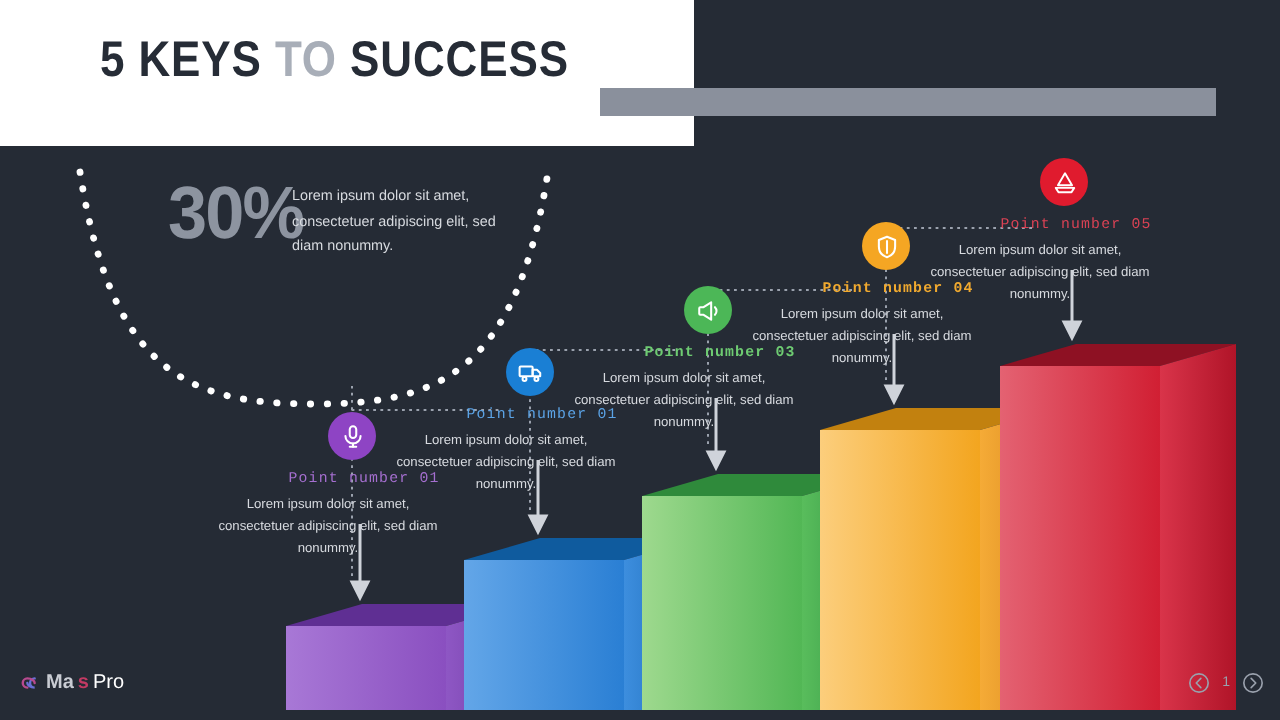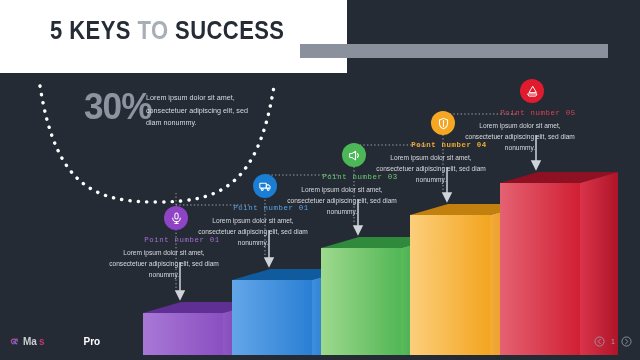--- a/index.html
+++ b/index.html
@@ -72,21 +72,21 @@
 
   
   .logo {
     position:absolute; left:10px; top:336px;
     display:flex; align-items:center; gap:2px;
     font-size:10px; font-weight:bold; color:#e8eaee;
   }
   .logo .swirl { display:inline-block; width:11px; height:11px; }
   .logo .lt1 { color:#c9ccd3; font-weight:bold; }
   .logo .lt2 { color:#c23a63; font-weight:bold; }
-  .logo .lt3 { color:#ffffff; font-weight:bold;margin-left:37px; }
+  .logo .lt3 { color:#ffffff; font-weight:normal; }
 
   
   .pager {
     position:absolute; right:8px; bottom:8px;
     display:flex; align-items:center; gap:6px;
     color:#9aa1ad; font-size:8px;
   }
   .pager .navbtn { width:11px; height:11px; display:block; cursor:pointer; }
   .pager .pnum { font-size:7px; color:#9aa1ad; }
 </style>
@@ -217,21 +217,21 @@
     <div class="pbody">Lorem ipsum dolor sit amet, consectetuer adipiscing elit, sed diam nonummy.</div>
   </div>
 
   <div class="point" style="left:342px; top:143px;">
     <div class="badge" style="background:#4cb757;">
       <svg width="13" height="13" viewBox="0 0 24 24" fill="none" stroke="#fff" stroke-width="1.9" stroke-linecap="round" stroke-linejoin="round">
         <path d="M3 9.5v5a1 1 0 0 0 1 1h3l7 4.5V4L7 8.5H4a1 1 0 0 0-1 1z"></path>
         <path d="M17.5 8.5a5 5 0 0 1 0 7"></path>
       </svg>
     </div>
-    <div class="ptitle" style="color:#6ecb72;">Point number 03</div>
+    <div class="ptitle" style="color:#6ecb72;font-weight:bold;">Point number 03</div>
     <div class="pbody">Lorem ipsum dolor sit amet, consectetuer adipiscing elit, sed diam nonummy.</div>
   </div>
 
   <div class="point" style="left:431px; top:111px;">
     <div class="badge" style="background:#f5a623;">
       <svg width="13" height="13" viewBox="0 0 24 24" fill="none" stroke="#fff" stroke-width="1.9" stroke-linecap="round" stroke-linejoin="round">
         <path d="M12 2.5 4.5 5.5v6c0 5 3.2 8.6 7.5 10 4.3-1.4 7.5-5 7.5-10v-6z"></path>
         <path d="M12 6.5v11"></path>
       </svg>
     </div>

